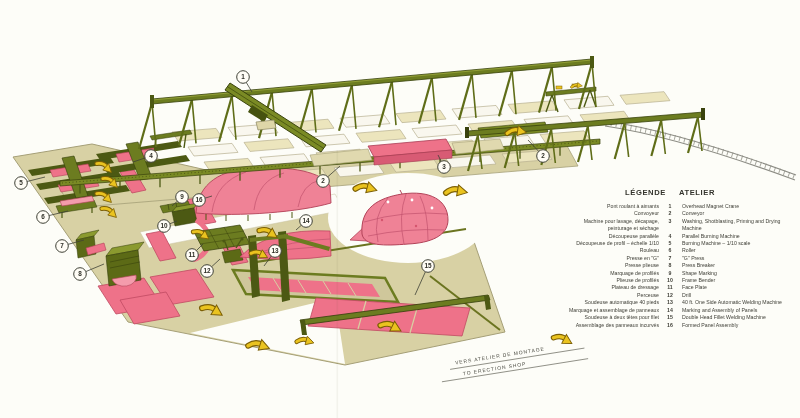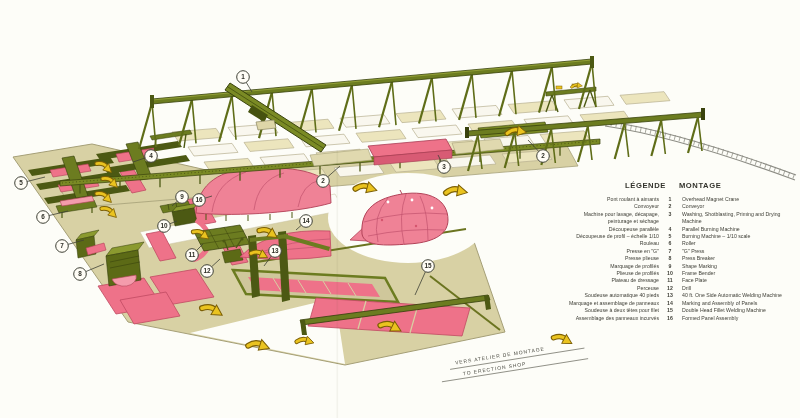--- a/index.html
+++ b/index.html
@@ -1,20 +1,20 @@
 <!DOCTYPE html>
 <html><head>
 <meta charset="utf-8">
 <style>
   html,body{margin:0;padding:0;background:#ffffff;}
   #page{position:relative;width:800px;height:418px;background:#fdfdf8;overflow:hidden;
         font-family:"Liberation Sans",sans-serif;}
   #scene{position:absolute;left:0;top:0;}
   
-  #legend{position:absolute;left:563px;top:181px;width:236px;color:#3e3e36;}
+  #legend{position:absolute;left:563px;top:188px;width:236px;color:#3e3e36;}
   #legend .titles{display:flex;gap:13px;padding-left:62px;margin-bottom:6px;
                   font-size:7.6px;font-weight:bold;letter-spacing:.6px;color:#33332c;}
   #legend-rows{display:block;}
   .legend-row{display:grid;grid-template-columns:96px 16px 1fr;column-gap:3px;
               font-size:5.2px;line-height:7.4px;}
   .legend-fr{text-align:right;}
   .legend-num{text-align:center;font-weight:bold;}
   .legend-en{text-align:left;padding-left:1px;}
 </style>
 </head>
@@ -424,21 +424,21 @@
           <line x1="199" y1="200" x2="212" y2="196" stroke="#3f4136" stroke-width="0.8"></line>
           <circle cx="199" cy="200" r="6.3" fill="#fffdf6" stroke="#3f4136" stroke-width="1"></circle>
           <text x="199" y="202.3" text-anchor="middle" font-size="6.4" font-weight="bold" fill="#2e2e26">16</text>
         </g>
       </g>
 </svg>
 
 <div id="legend">
   <div class="titles">
     <span>LÉGENDE</span>
-    <span>MONTAGE</span>
+    <span>ATELIER</span>
   </div>
   <div id="legend-rows">
         <div class="legend-row">
           <span class="legend-fr">Pont roulant à aimants</span>
           <span class="legend-num">1</span>
           <span class="legend-en">Overhead Magnet Crane</span>
         </div>
         <div class="legend-row">
           <span class="legend-fr">Convoyeur</span>
           <span class="legend-num">2</span>

